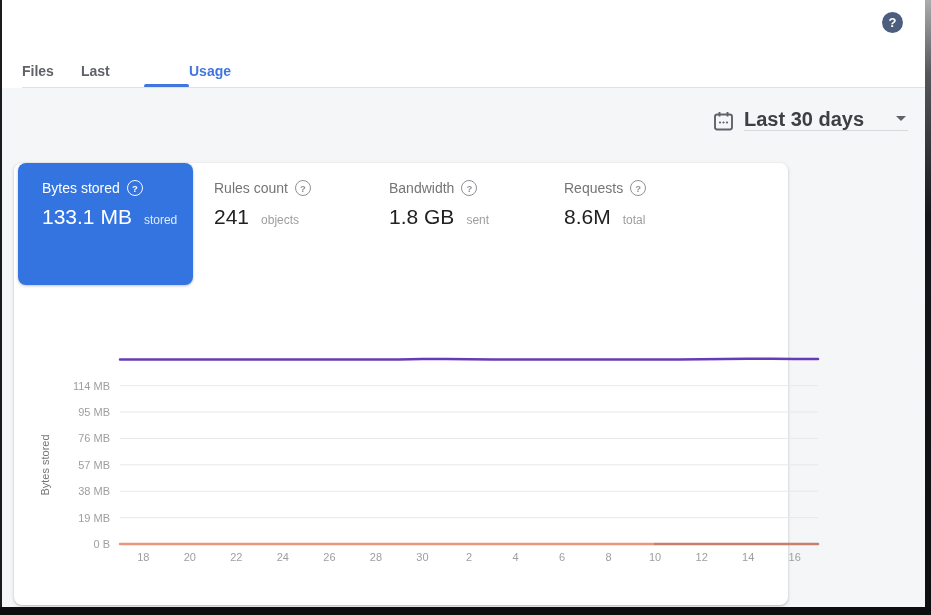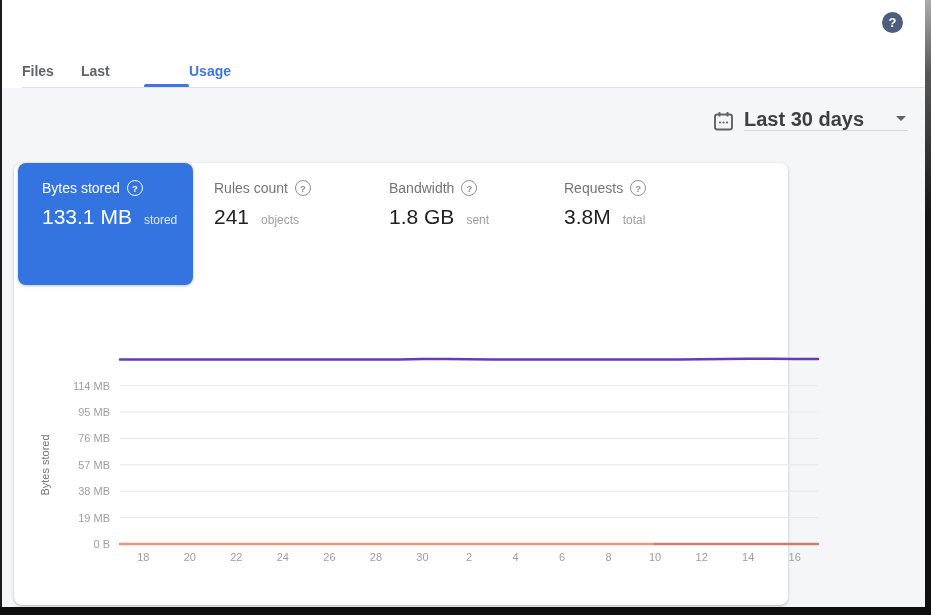--- a/index.html
+++ b/index.html
@@ -163,21 +163,21 @@
     </div>
 
     <div class="metric-card mc-4">
       <div class="metric-label">
         <span>Requests</span>
         <span class="help-ring">
             <span>?</span>
           </span>
       </div>
       <div class="metric-value">
-        <span>3.8M</span><span class="metric-unit">total</span>
+        <span>8.6M</span><span class="metric-unit">total</span>
       </div>
     </div>
 
     <svg id="usage-chart" width="883" height="290" viewBox="0 0 883 290">
         <line x1="106" x2="804" y1="85.654" y2="85.654" stroke="#e7e8ea" stroke-width="1"></line>
         <text x="96" y="89.654" text-anchor="end" fill="#9e9e9e" font-size="11">114 MB</text>
         <line x1="106" x2="804" y1="112.04499999999999" y2="112.04499999999999" stroke="#e7e8ea" stroke-width="1"></line>
         <text x="96" y="116.04499999999999" text-anchor="end" fill="#9e9e9e" font-size="11">95 MB</text>
         <line x1="106" x2="804" y1="138.43599999999998" y2="138.43599999999998" stroke="#e7e8ea" stroke-width="1"></line>
         <text x="96" y="142.43599999999998" text-anchor="end" fill="#9e9e9e" font-size="11">76 MB</text>

